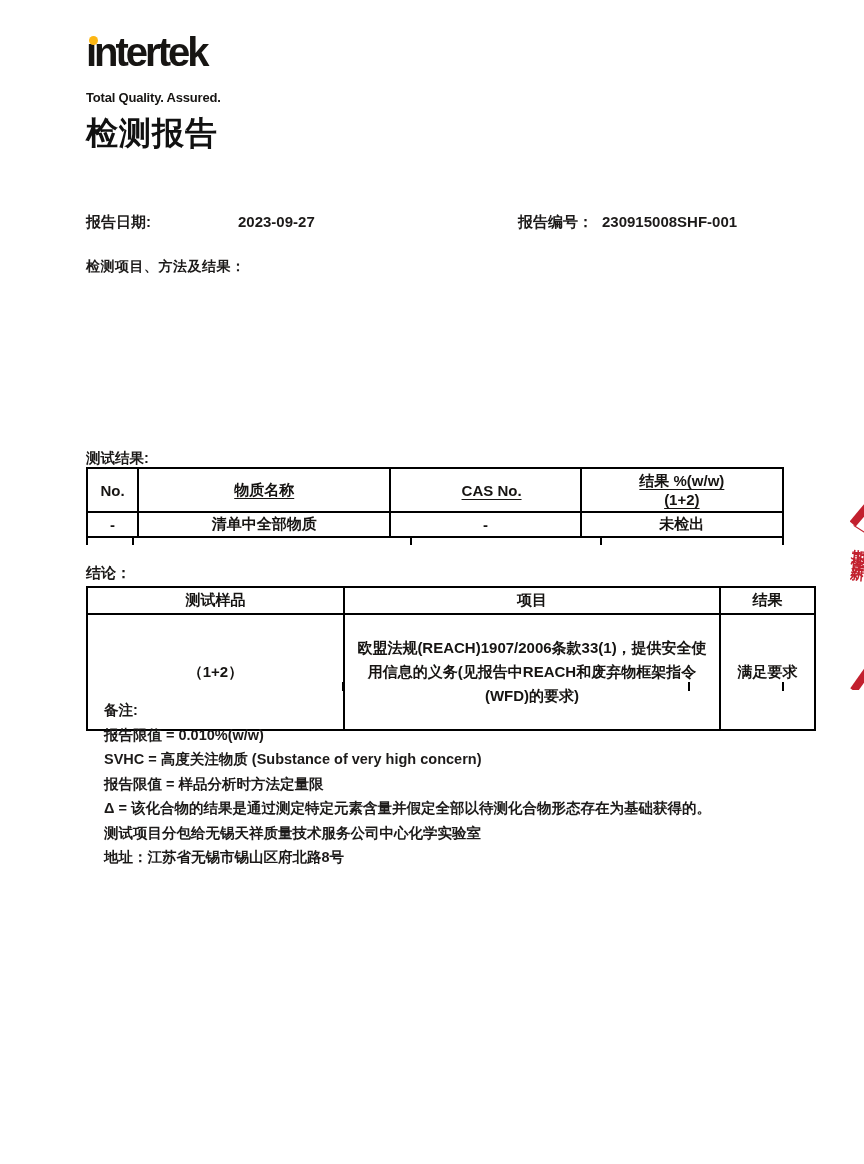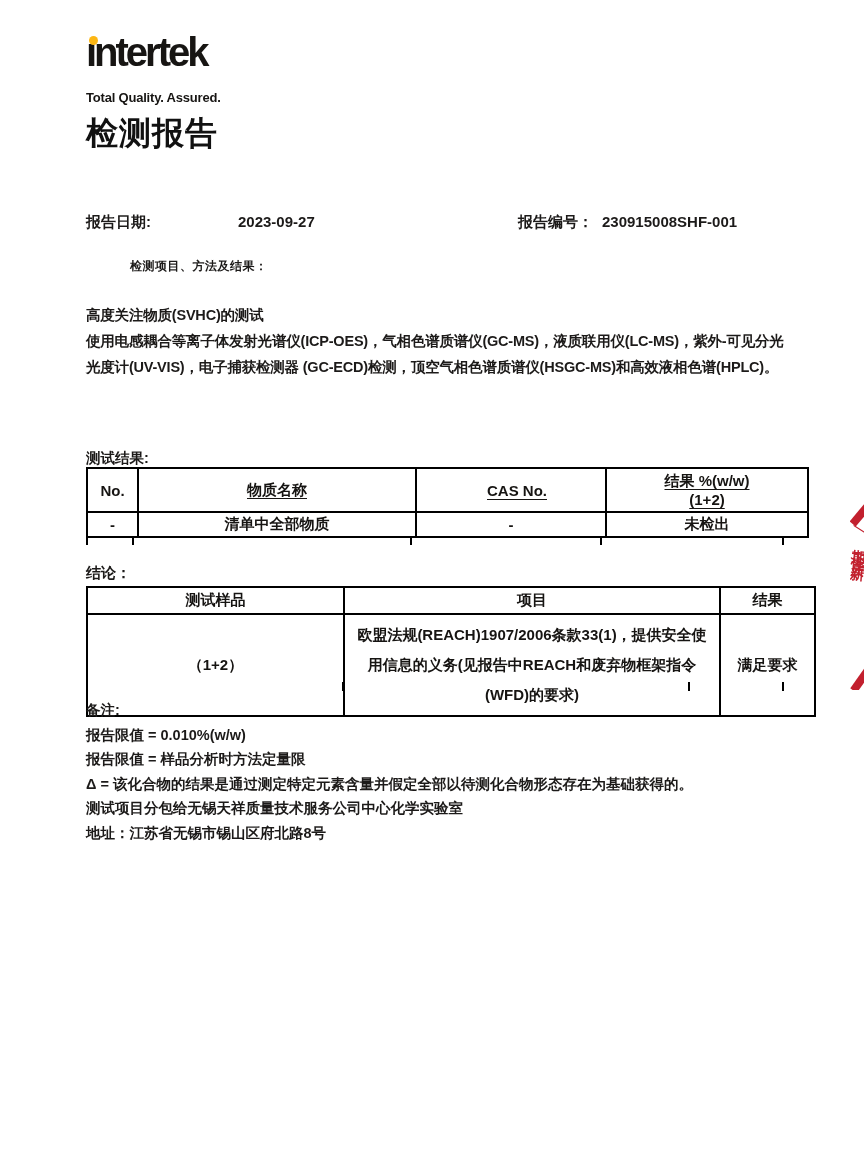--- a/index.html
+++ b/index.html
@@ -26,54 +26,54 @@
 
   
   .meta-row { top:213px; height:20px; font-size:15px; }
   .meta-row span { position:absolute; white-space:nowrap; }
   .m-date-label { left:0; }
   .m-date-value { left:152px; }
   .m-no-label   { left:432px; }
   .m-no-value   { left:516px; }
 
   
-  .section-heading { top:258px; font-size:12px; letter-spacing:0.5px;margin-left:44px; }
+  .section-heading { top:258px; font-size:14px; letter-spacing:0.5px; }
   .method-para { top:302px; font-size:14.5px; line-height:26px; letter-spacing:-0.2px; }
   .method-para div { white-space:nowrap; }
 
   .samples { top:391px; font-size:14.5px; line-height:19px; }
   .results-label { top:449px; font-size:14.5px; }
 
   
   table { border-collapse:collapse; width:698px; table-layout:fixed; }
   td, th {
     border:2px solid #000; text-align:center; vertical-align:middle;
     font-size:15px; font-weight:bold; padding:2px 4px; color:#161412;
   }
   .u { text-decoration:underline; text-underline-offset:3px; }
 
   .table1 { top:467px; }
   .table1 th { height:42px; }
   .table1 td { height:25px; }
-  .t1-c1{ width:51px; } .t1-c2{ width:278px;margin-top:17px; } .t1-c3{ width:190px;padding-left:16px; } .t1-c4{ width:202px; }
+  .t1-c1{ width:51px; } .t1-c2{ width:252px;margin-top:17px; } .t1-c3{ width:190px;padding-left:16px; } .t1-c4{ width:202px; }
   .hdr2line { line-height:19px; }
 
   .concl-heading { top:564px; font-size:15px; }
   .table2 { top:586px; }
   .table2 th { height:27px; }
-  .table2 td { padding:5px 6px; line-height:30px;margin-left:40px; }
+  .table2 td { padding:21px 6px; line-height:24px;margin-left:40px; }
   .t2-c1{ width:257px; } .t2-c2{ width:376px; } .t2-c3{ width:95px; }
 
   
   .stubs { height:9px; }
   .stubs i { position:absolute; top:0; width:2px; height:9px; background:#000; }
 
   
   .notes { top:698px; font-size:14.5px; line-height:24.5px; }
-  .notes div { white-space:nowrap; }
+  .notes div { white-space:nowrap;margin-left:18px; }
 
   
   .edge-stamp {
     position:absolute; top:500px; right:0; width:14px; height:190px; overflow:hidden;
   }
   .edge-stamp .glyphs {
     position:absolute; left:1px; top:26px; writing-mode:vertical-rl;
     font-size:14px; font-weight:bold; letter-spacing:4px; white-space:nowrap;
     transform:rotate(5deg);
   }
@@ -97,25 +97,20 @@
 
   <div class="abs meta-row">
     <span class="m-date-label">报告日期:</span>
     <span class="m-date-value">2023-09-27</span>
     <span class="m-no-label">报告编号：</span>
     <span class="m-no-value">230915008SHF-001</span>
   </div>
 
   <div class="abs section-heading">检测项目、方法及结果：</div>
 
-  <div class="abs method-para">
-    <div>高度关注物质(SVHC)的测试</div>
-    <div>使用电感耦合等离子体发射光谱仪(ICP-OES)，气相色谱质谱仪(GC-MS)，液质联用仪(LC-MS)，紫外-可见分光</div>
-    <div>光度计(UV-VIS)，电子捕获检测器 (GC-ECD)检测，顶空气相色谱质谱仪(HSGC-MS)和高效液相色谱(HPLC)。</div>
-  </div>
 
   <div class="abs results-label">测试结果:</div>
 
   <table class="abs table1">
     <tbody>
         <tr>
       <th class="t1-c1">No.</th>
       <th class="t1-c2 u">物质名称</th>
       <th class="t1-c3 u">CAS No.</th>
       <th class="t1-c4">
@@ -158,20 +153,21 @@
   <div class="abs stubs" style="top:682px;">
     <i style="left:0"></i>
       <i style="left:256px"></i>
       <i style="left:602px"></i>
       <i style="left:696px"></i>
   </div>
 
   <div class="abs notes">
     <div>备注:</div>
     <div>报告限值 = 0.010%(w/w)</div>
+    <div>SVHC = 高度关注物质 (Substance of very high concern)</div>
     <div>报告限值 = 样品分析时方法定量限</div>
     <div>Δ = 该化合物的结果是通过测定特定元素含量并假定全部以待测化合物形态存在为基础获得的。</div>
     <div>测试项目分包给无锡天祥质量技术服务公司中心化学实验室</div>
     <div>地址：江苏省无锡市锡山区府北路8号</div>
   </div>
 
   <div class="edge-stamp" id="edge-stamp">
     <span class="wedge-top" id="wedge-top" style="background: rgb(194, 32, 46);"></span>
     <span class="glyphs" id="stamp-glyphs" style="color: rgb(194, 32, 46);">╱期下性质新╱</span>
     <span class="wedge-bottom" id="wedge-bottom" style="background: rgb(194, 32, 46);"></span>

